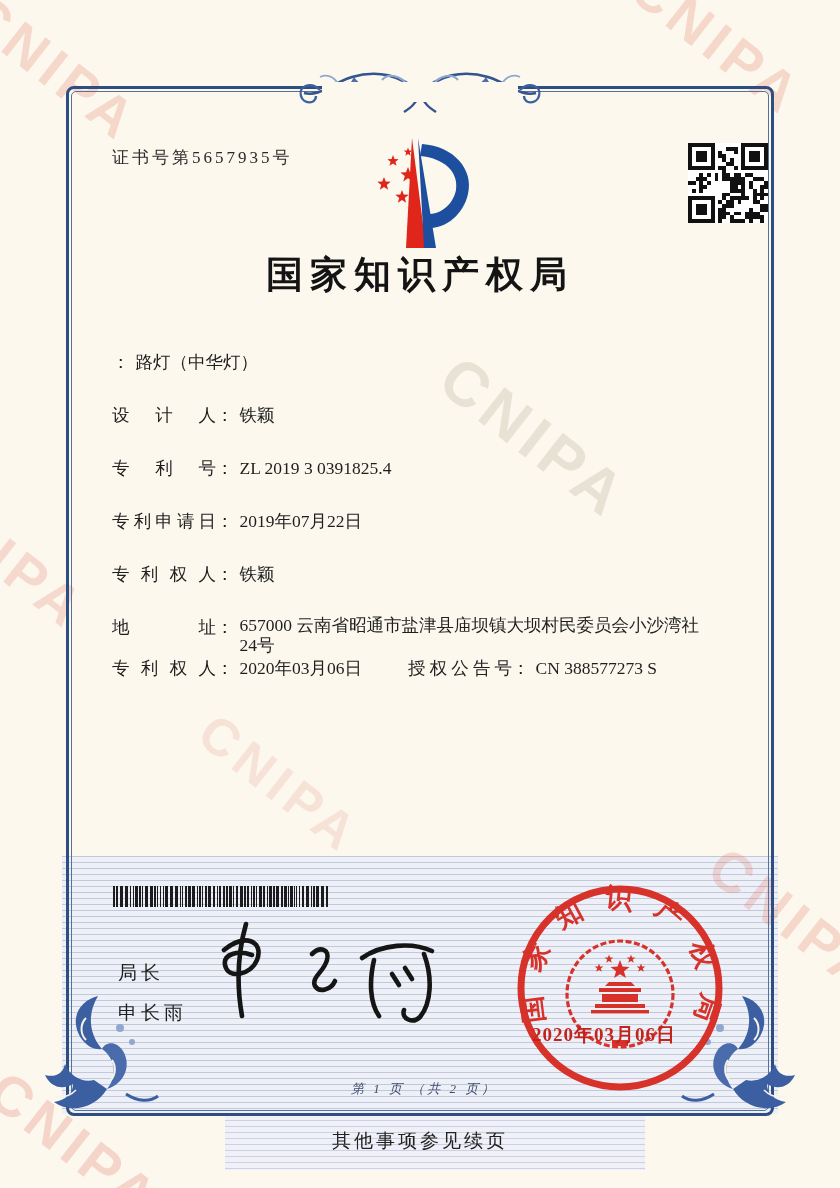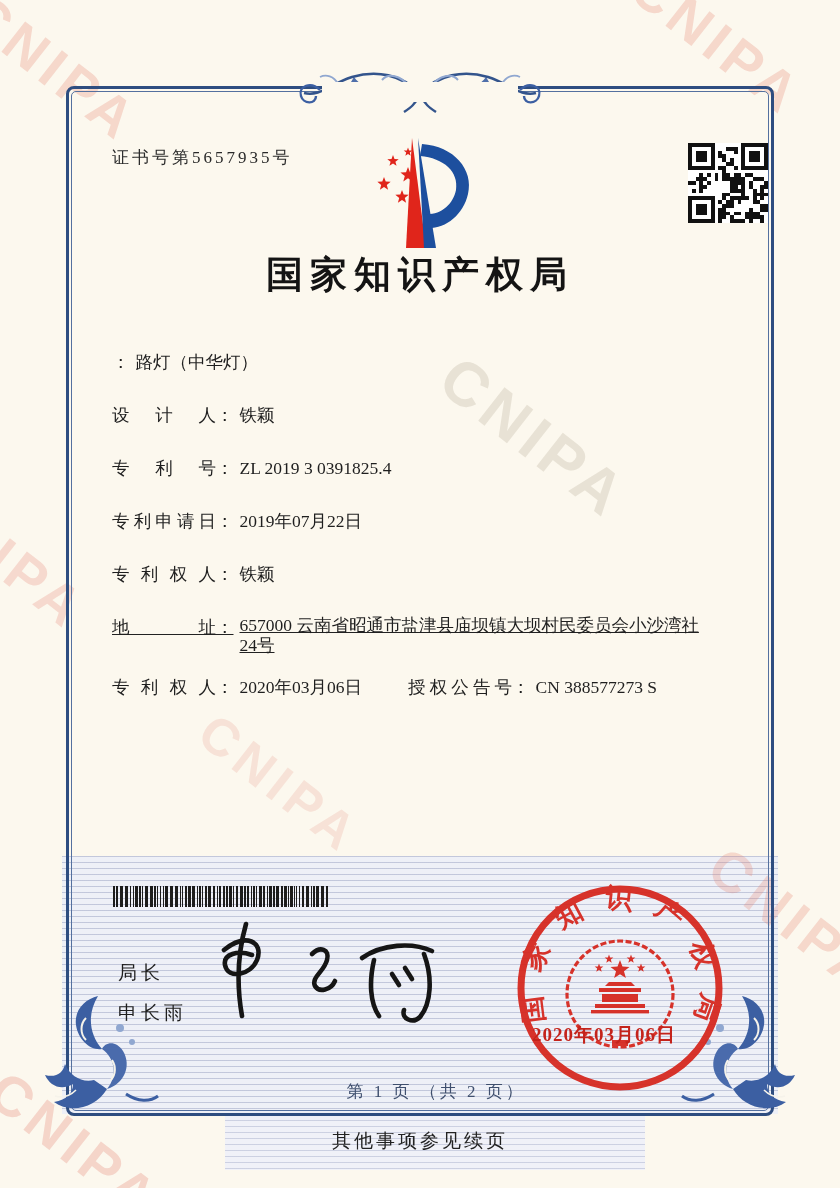--- a/index.html
+++ b/index.html
@@ -56,21 +56,21 @@
   }
   
   .fields{position:absolute;z-index:5;left:112px;top:350px;width:636px;font-size:17.5px;line-height:24px;}
   .frow{margin-bottom:29px;display:flex;align-items:flex-start;}
   .frow .lbl{
     display:inline-block;width:104px;flex:0 0 104px;
     text-align:justify;text-align-last:justify;color:#1f1f1f;
   }
   .frow .colon{flex:0 0 auto;margin-right:6px;color:#1f1f1f;}
   .frow .val{color:#1f1f1f;}
-  .frow.addr{margin-bottom:20px;text-decoration:underline;}
+  .frow.addr{margin-bottom:1px;}
   .frow.addr .val{width:470px;line-height:20px;}
   .grant-pair{display:flex;align-items:flex-start;}
   .grant-pair .second{margin-left:46px;display:flex;}
   .grant-pair .second .lbl{width:104px;flex:0 0 104px;display:inline-block;text-align:justify;text-align-last:justify;}
   
   .body-text{
     position:absolute;z-index:5;left:112px;top:694px;width:632px;
     font-size:17px;line-height:28px;text-align:justify;color:#222;
   }
   .body-text p{margin:0;text-indent:2em;}
@@ -82,22 +82,22 @@
   .officer div{margin-bottom:14px;}
   .signature{position:absolute;z-index:5;left:212px;top:918px;width:246px;height:110px;}
   
   .seal{position:absolute;z-index:6;left:512px;top:880px;width:216px;height:216px;opacity:.93;}
   .seal-date{
     position:absolute;z-index:7;left:508px;top:1022px;width:192px;text-align:center;
     font-size:19px;font-weight:700;color:#c4231b;letter-spacing:1px;
   }
   
   .page-info{
-    position:absolute;z-index:5;left:86px;top:1080px;width:700px;text-align:center;
-    font-size:17px;letter-spacing:3px;color:#3f4f6e;
+    position:absolute;z-index:5;left:74px;top:1080px;width:700px;text-align:center;
+    font-size:13px;letter-spacing:3px;color:#3f4f6e;font-style:italic;
   }
   .continuation{
     position:absolute;z-index:5;left:70px;top:1128px;width:700px;text-align:center;
     font-size:19px;letter-spacing:3px;color:#222;
   }
 </style>
 </head>
 <body>
 
 <div class="wm" style="left:-6px;top:-20px;font-size:56px;color:rgba(228,122,106,0.26);">CNIPA</div>

